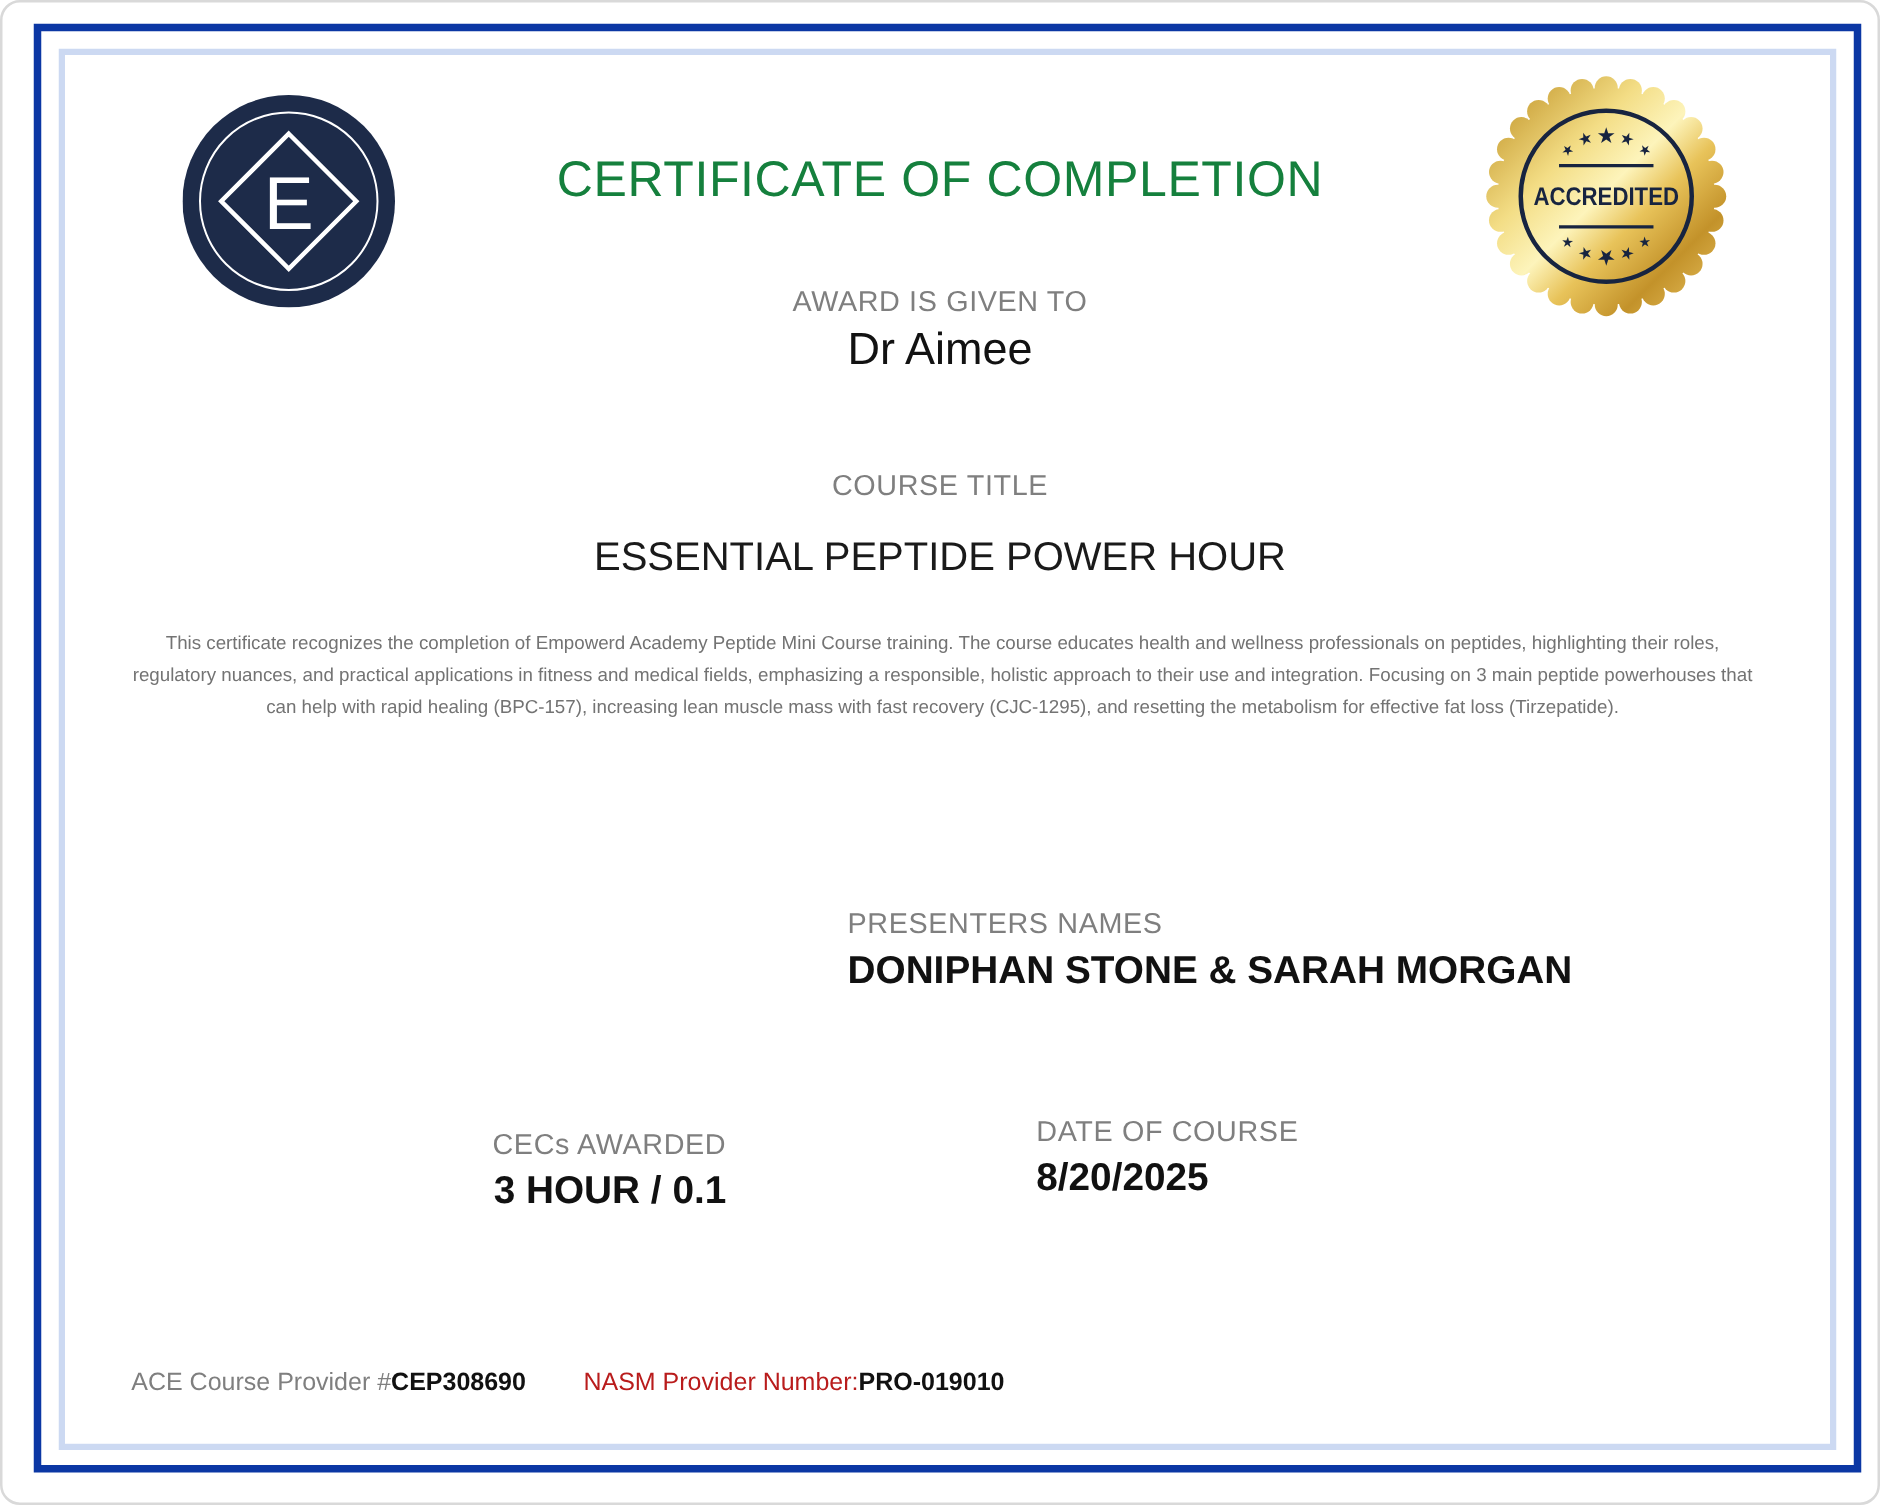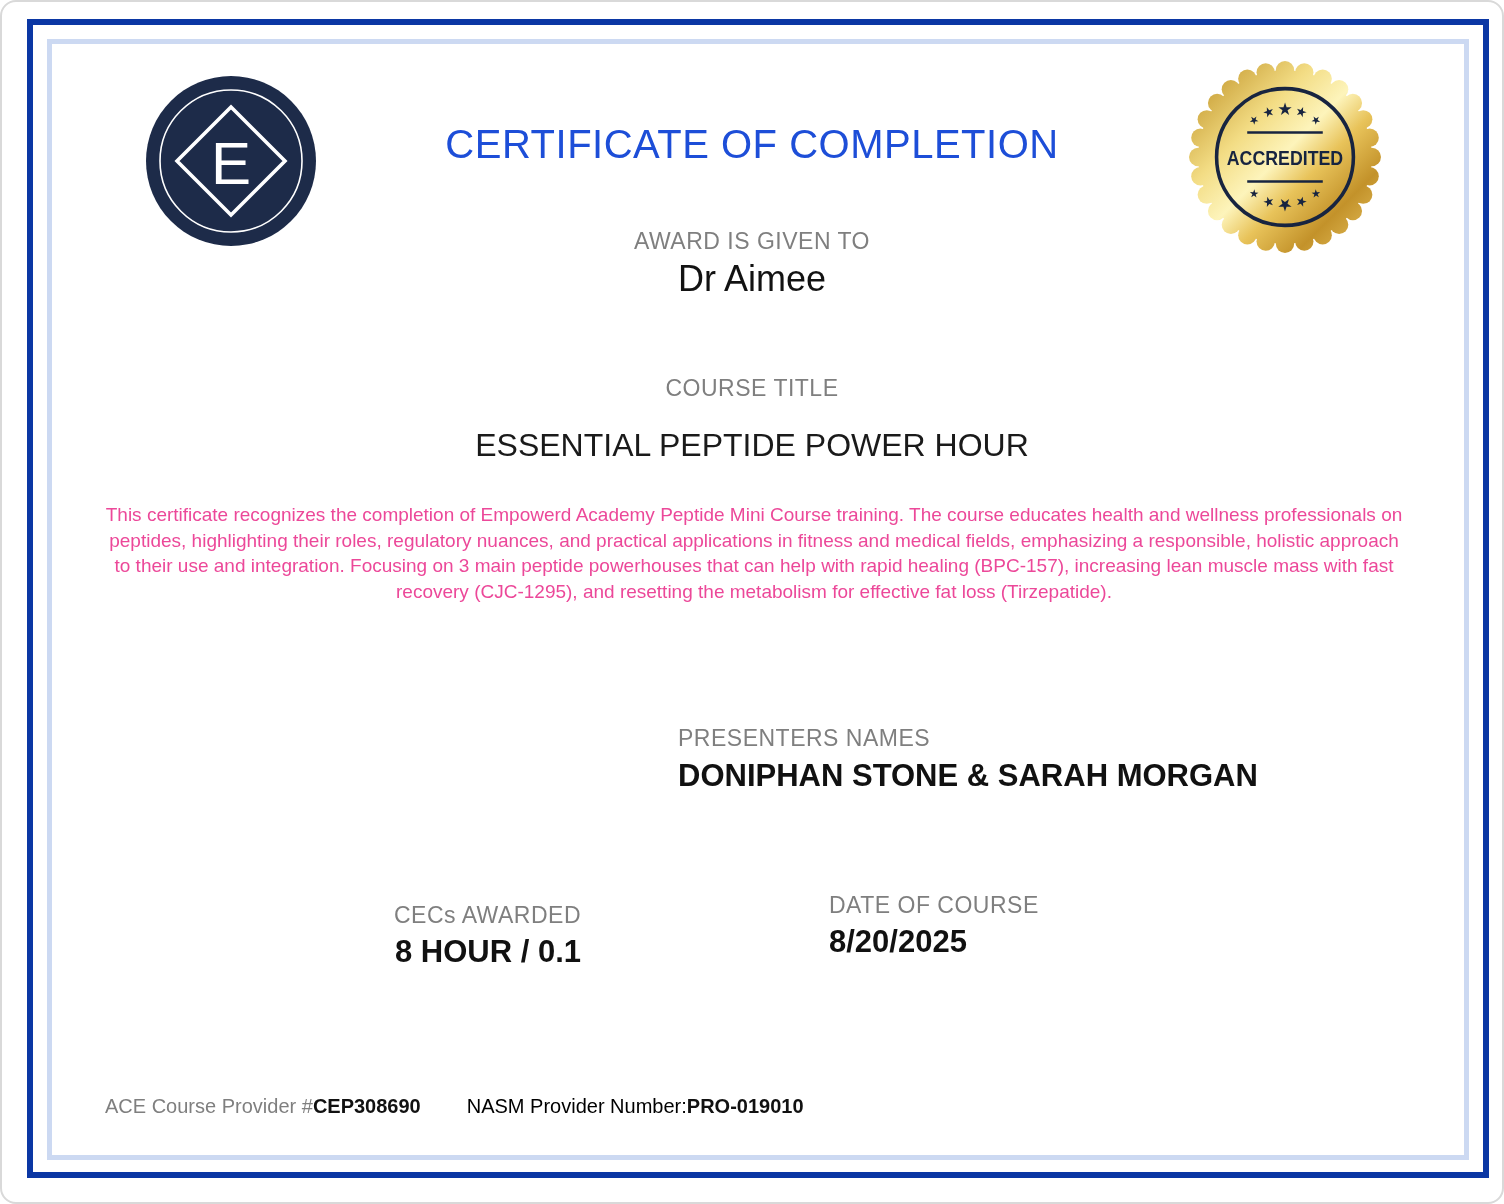--- a/index.html
+++ b/index.html
@@ -30,21 +30,21 @@
   }
   .abs { position: absolute; }
   .center { left: 0; right: 0; text-align: center; }
 
   .logo { left: 144px; top: 74px; width: 170px; height: 170px; }
   .seal { left: 1186px; top: 58px; width: 194px; height: 194px; }
 
   .cert-title {
     top: 120px;
     font-size: 40px;
-    color: #1d4ed8;
+    color: #15803d;
     letter-spacing: 0.5px;
   }
   .label-gray {
     font-size: 23px;
     color: #7f7f7f;
     letter-spacing: 0.5px;
   }
   .award-label { top: 226px; }
   .recipient-name {
     top: 256px;
@@ -55,23 +55,23 @@
   .course-title {
     top: 425px;
     font-size: 32px;
     color: #1a1a1a;
   }
   .description {
     top: 500px;
     left: 102px;
     width: 1300px;
     text-align: center;
-    font-size: 19px;
+    font-size: 15px;
     line-height: 25.5px;
-    color: #ec4899;
+    color: #737373;
   }
   .presenters-block { left: 676px; top: 723px; width: 700px; text-align: left; }
   .presenters-names {
     margin-top: 6px;
     font-size: 31px;
     font-weight: bold;
     color: #111111;
   }
   .cecs-block { left: 179px; top: 900px; width: 400px; text-align: right; }
   .date-block { left: 827px; top: 890px; width: 400px; }
@@ -80,21 +80,21 @@
     font-size: 31px;
     font-weight: bold;
     color: #111111;
   }
   .footer {
     left: 103px; top: 1093px;
     font-size: 20px;
     color: #7f7f7f;
   }
   .footer .bold-val { font-weight: bold; color: #111111; margin-left: 0; }
-  .footer .nasm-label { color: #000000; margin-left: 46px; }
+  .footer .nasm-label { color: #b91c1c; margin-left: 46px; }
 </style>
 </head>
 <body>
 
 <div class="page">
   <div class="abs border-outer"></div>
   <div class="abs border-inner"></div>
 
   <svg class="abs logo" viewBox="0 0 170 170">
     <circle cx="85" cy="85" r="85" fill="#1d2b49"></circle>
@@ -173,21 +173,21 @@
 
   <div class="abs description">This certificate recognizes the completion of Empowerd Academy Peptide Mini Course training. The course educates health and wellness professionals on peptides, highlighting their roles, regulatory nuances, and practical applications in fitness and medical fields, emphasizing a responsible, holistic approach to their use and integration. Focusing on 3 main peptide powerhouses that can help with rapid healing (BPC-157), increasing lean muscle mass with fast recovery (CJC-1295), and resetting the metabolism for effective fat loss (Tirzepatide).</div>
 
   <div class="abs presenters-block">
     <div class="label-gray">PRESENTERS NAMES</div>
     <div class="presenters-names">DONIPHAN STONE &amp; SARAH MORGAN</div>
   </div>
 
   <div class="abs cecs-block">
     <div class="label-gray">CECs AWARDED</div>
-    <div class="field-value">8 HOUR / 0.1</div>
+    <div class="field-value">3 HOUR / 0.1</div>
   </div>
 
   <div class="abs date-block">
     <div class="label-gray">DATE OF COURSE</div>
     <div class="field-value">8/20/2025</div>
   </div>
 
   <div class="abs footer">
     <span>ACE Course Provider #</span><span class="bold-val">CEP308690</span><span class="nasm-label">NASM Provider Number:</span><span class="bold-val">PRO-019010</span>
   </div>

